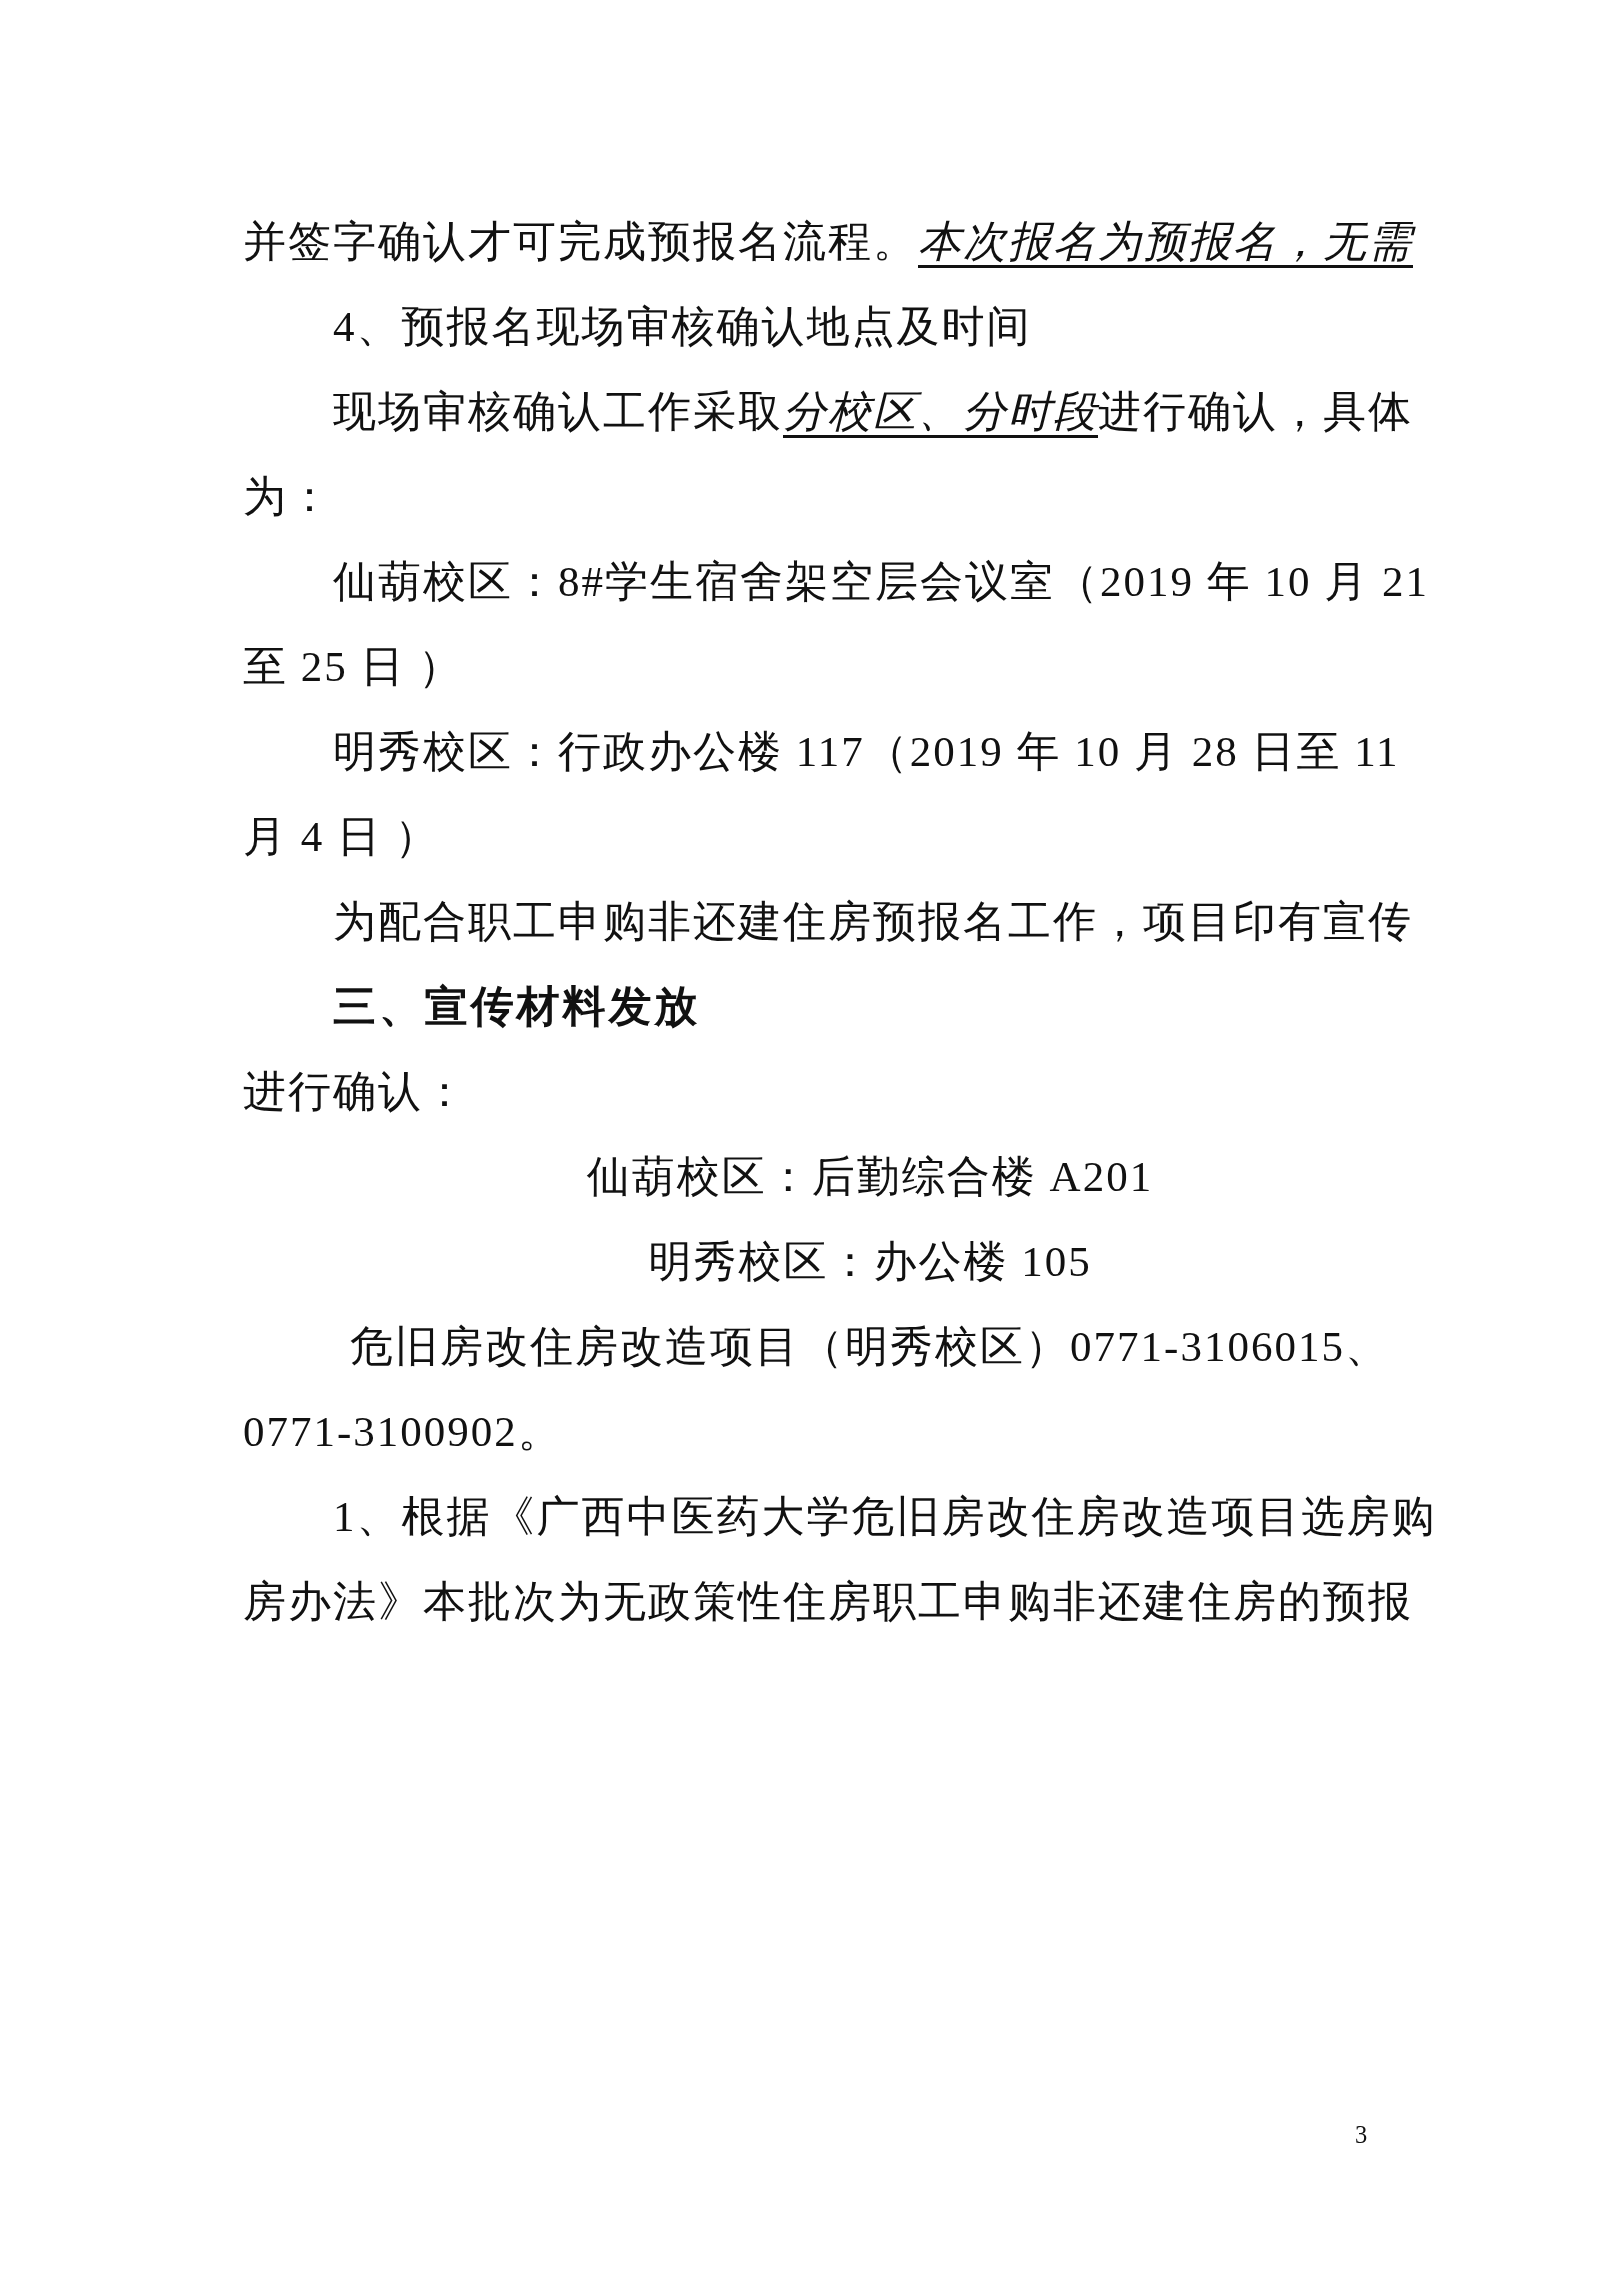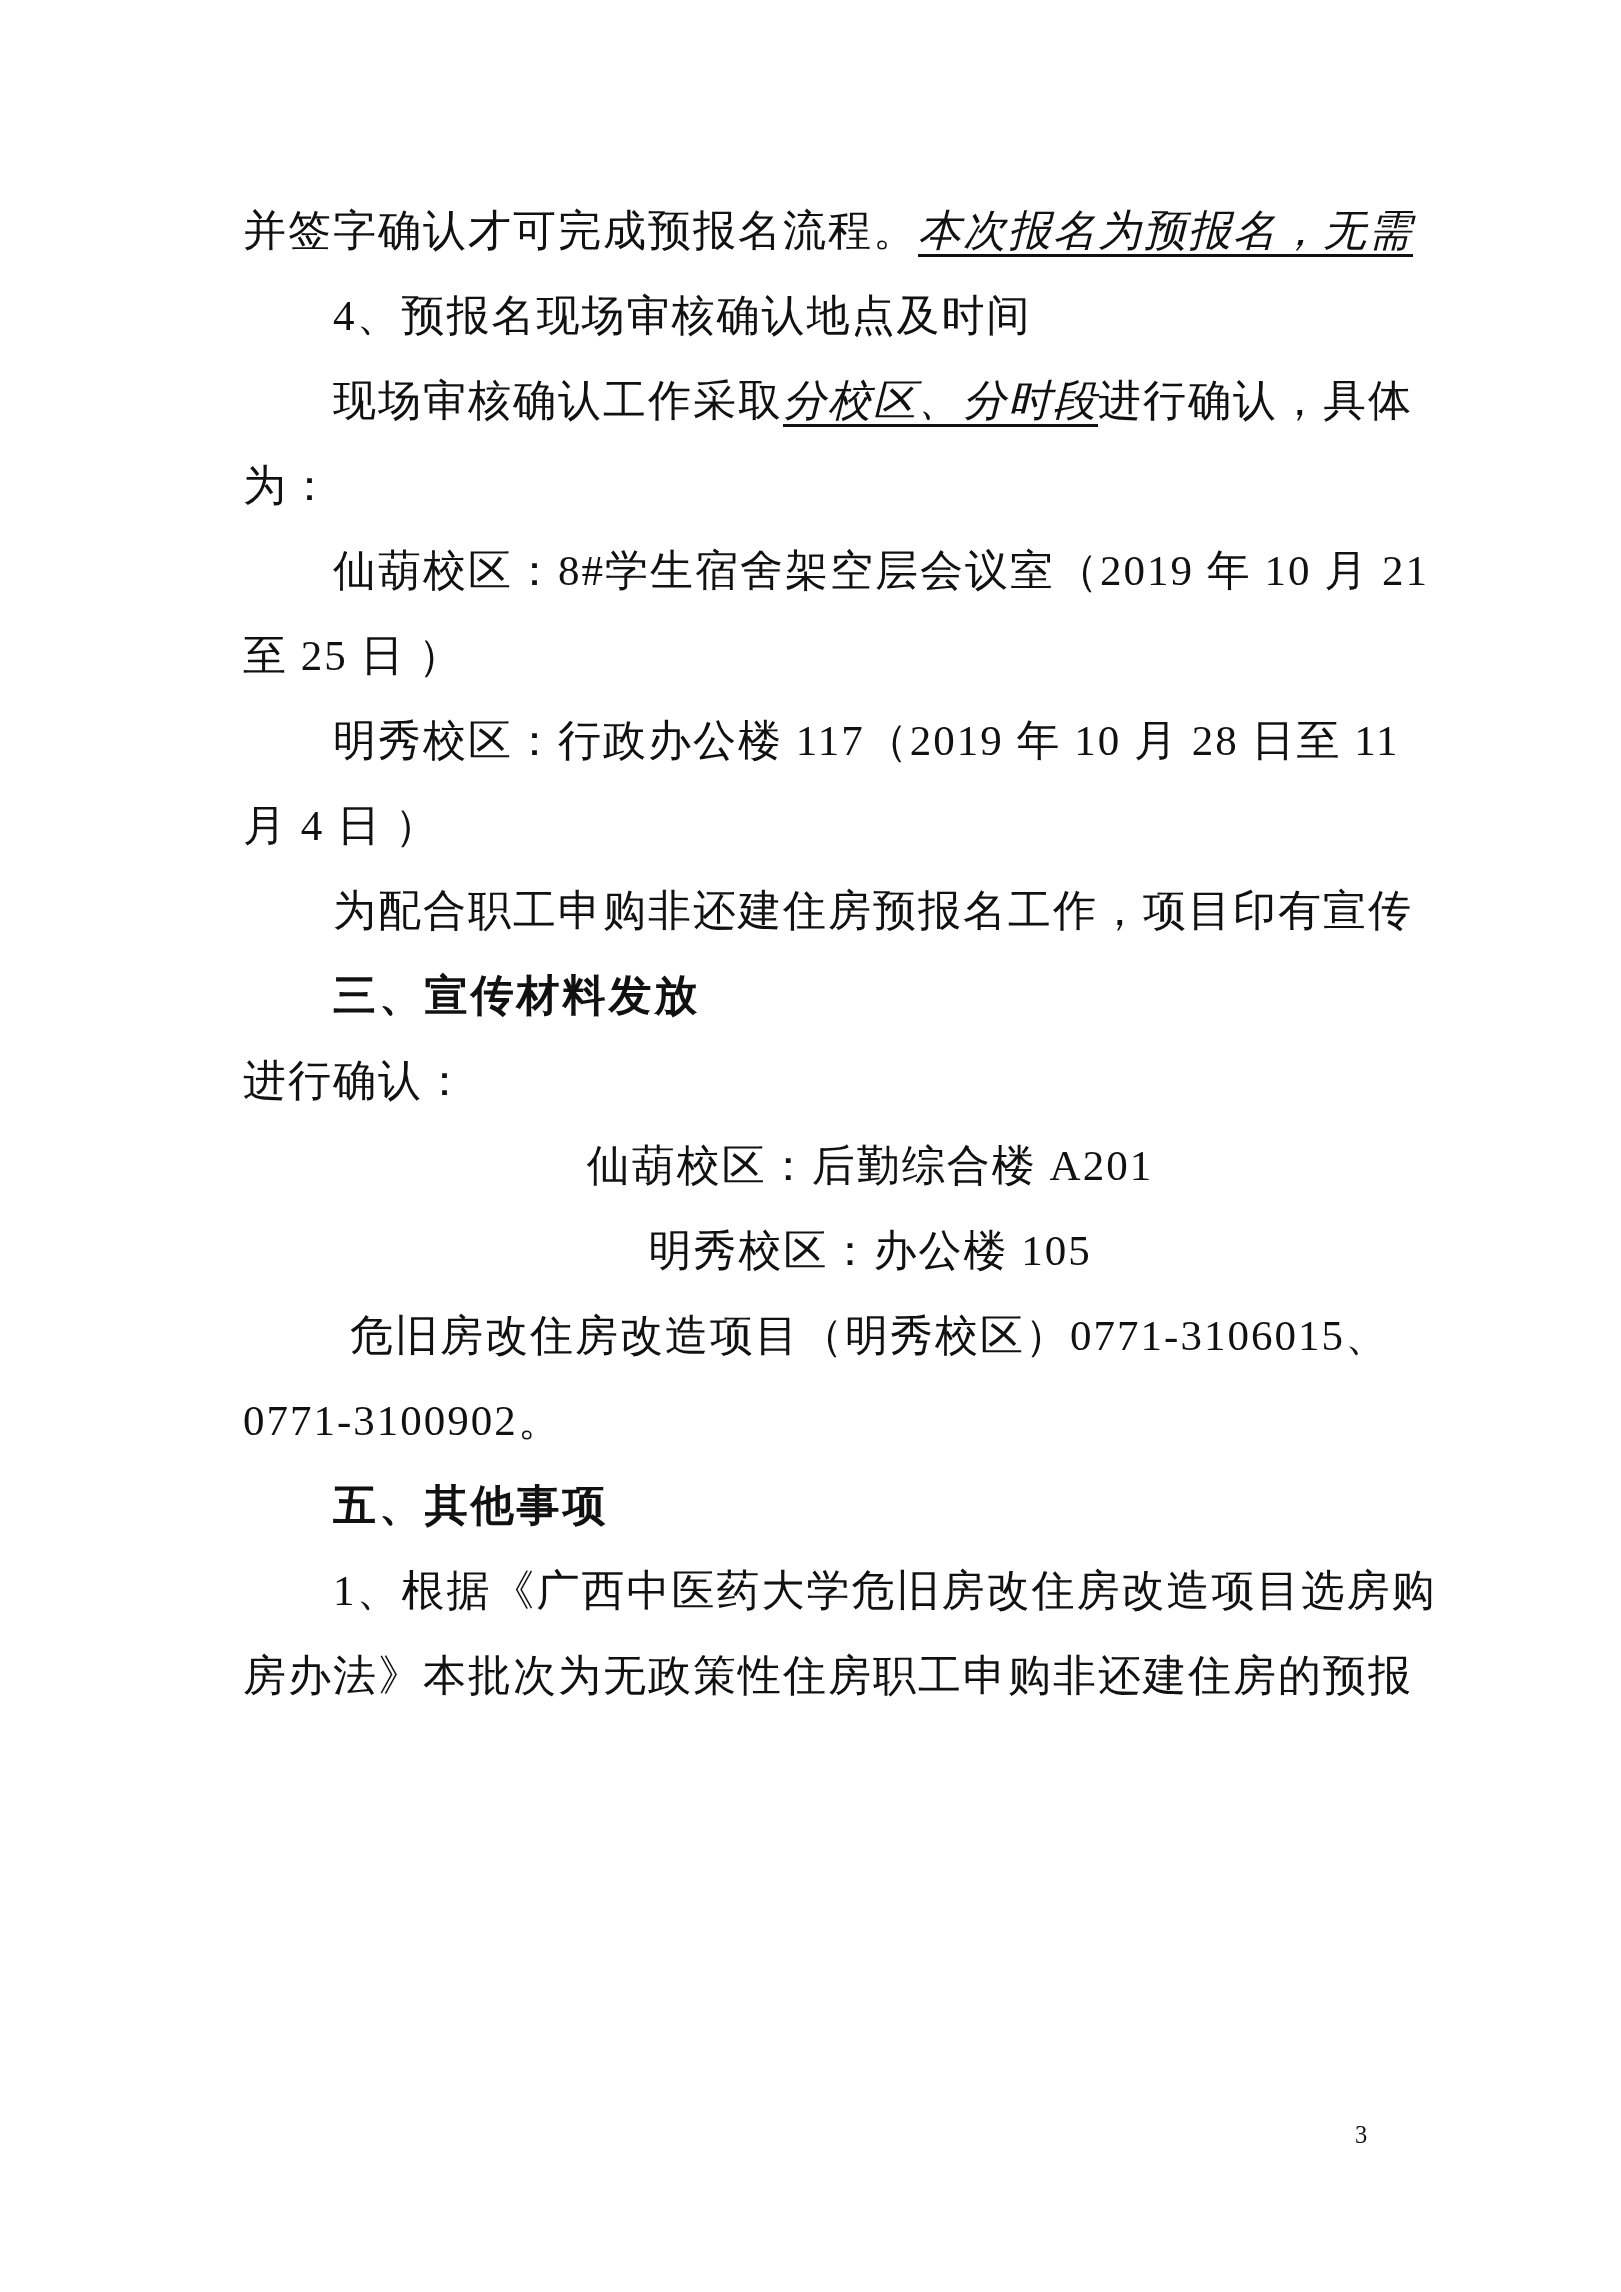--- a/index.html
+++ b/index.html
@@ -13,21 +13,21 @@
     height: 2293px;
     margin: 0 auto;
     background: #ffffff;
     font-family: "Liberation Serif", "DejaVu Serif", serif;
     color: #111111;
     overflow: hidden;
   }
   .doc-body {
     position: absolute;
     left: 243px;
-    top: 188px;
+    top: 199px;
     width: 1191px;
   }
   .line {
     height: 85px;
     line-height: 85px;
     font-size: 43px;
     letter-spacing: 2px;
     white-space: nowrap;
   }
   .indent-none { padding-left: 0; }
@@ -66,19 +66,18 @@
       <div class="line indent-none"><span class="seg-normal">至 25 日 ）</span></div>
       <div class="line indent-para"><span class="seg-normal">明秀校区：行政办公楼 117（2019 年 10 月 28 日至 11</span></div>
       <div class="line indent-none"><span class="seg-normal">月 4 日 ）</span></div>
       <div class="line indent-para"><span class="seg-normal">为配合职工申购非还建住房预报名工作，项目印有宣传</span></div>
       <div class="line indent-para"><span class="seg-bold">三、宣传材料发放</span></div>
       <div class="line indent-none"><span class="seg-normal">进行确认：</span></div>
       <div class="line indent-half"><span class="seg-normal">仙葫校区：后勤综合楼 A201</span></div>
       <div class="line indent-half"><span class="seg-normal">明秀校区：办公楼 105</span></div>
       <div class="line indent-half"><span class="seg-normal">危旧房改住房改造项目（明秀校区）0771-3106015、</span></div>
       <div class="line indent-none"><span class="seg-normal">0771-3100902。</span></div>
-      <div class="line indent-para"><span class="seg-bold">五、其他事项</span></div>
       <div class="line indent-para"><span class="seg-normal">1、根据《广西中医药大学危旧房改住房改造项目选房购</span></div>
       <div class="line indent-none"><span class="seg-normal">房办法》本批次为无政策性住房职工申购非还建住房的预报</span></div>
     </div>
   <div class="page-number">3</div>
 </div>
 
 
 </body></html>

